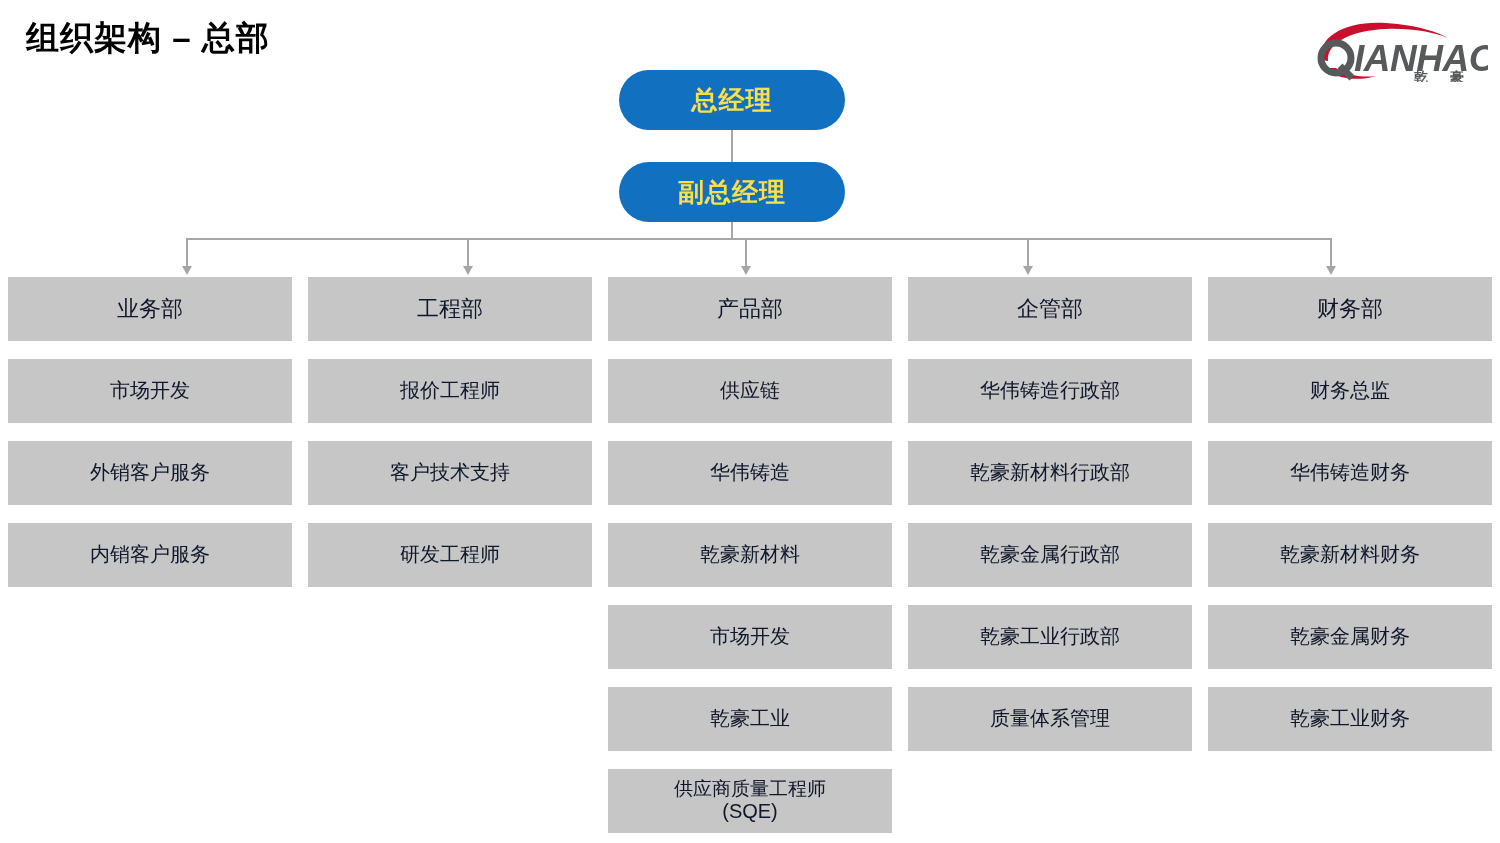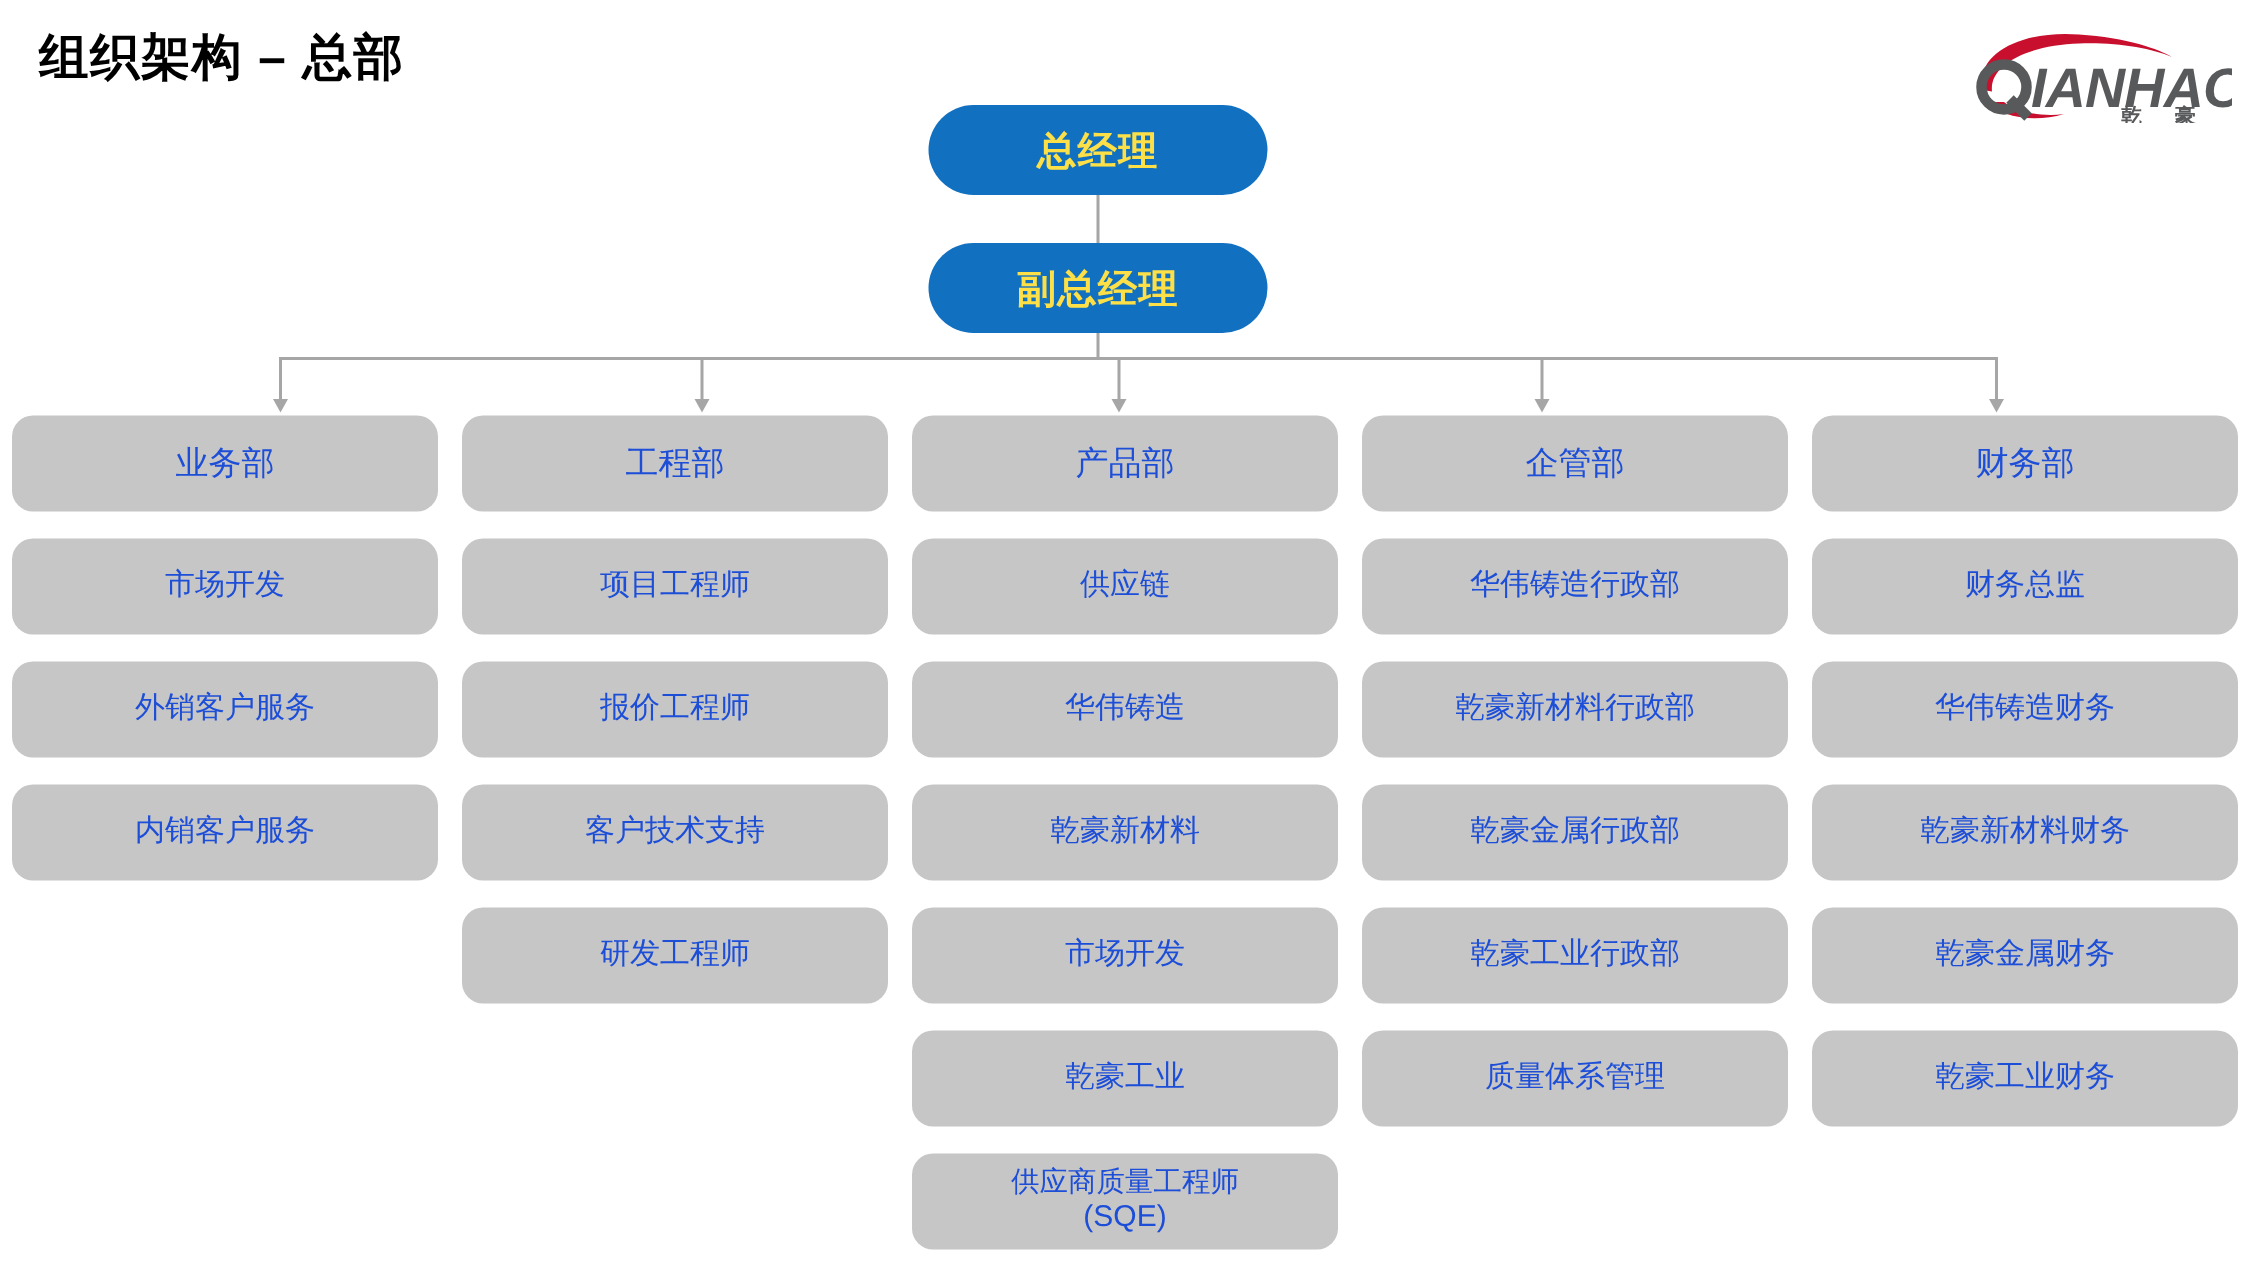--- a/index.html
+++ b/index.html
@@ -75,22 +75,22 @@
 
   
   #columns {
     position: absolute; left: 0; top: 277px;
     width: 1500px;
     display: flex;
   }
   .column { width: 300px; padding: 0 8px; }
   .col-header, .col-item {
     background: #c6c6c6;
-    border-radius: 14px;
-    color: #1d4ed8;
+    border-radius: 0;
+    color: #0f172a;
     display: flex; align-items: center; justify-content: center;
     text-align: center;
     line-height: 1.18;
   }
   .col-header {
     height: 64px;
     font-size: 22px;
     margin-bottom: 18px;
   }
   .col-item {
@@ -167,23 +167,20 @@
       <div class="col-item">
         <span>内销客户服务</span>
       </div>
     </div>
 
     <div class="column">
       <div class="col-header">
         <span>工程部</span>
       </div>
       <div class="col-item">
-        <span>项目工程师</span>
-      </div>
-      <div class="col-item">
         <span>报价工程师</span>
       </div>
       <div class="col-item">
         <span>客户技术支持</span>
       </div>
       <div class="col-item">
         <span>研发工程师</span>
       </div>
     </div>
 

